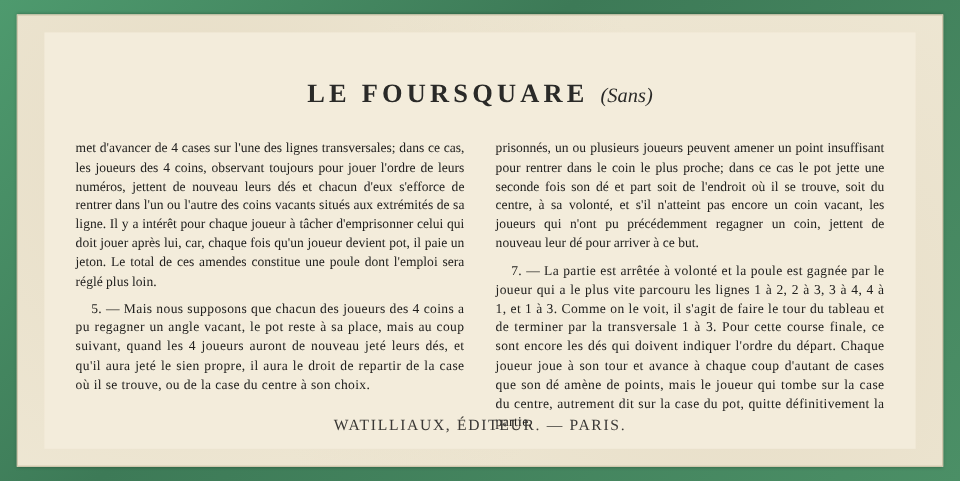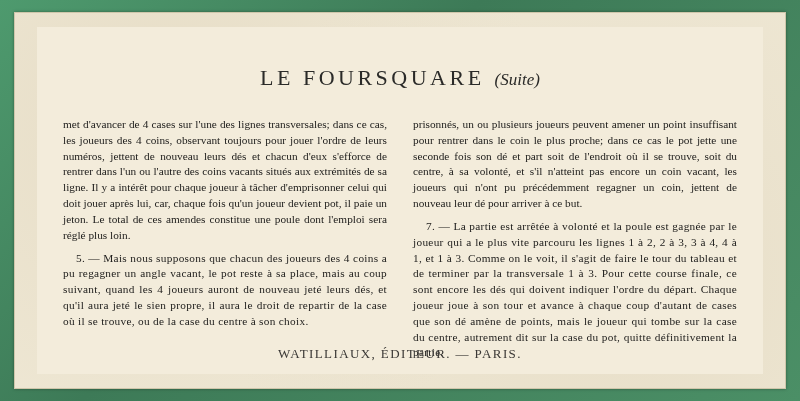--- a/index.html
+++ b/index.html
@@ -47,21 +47,21 @@
   .title-wrap {
     text-align: center;
     margin-top: 38px;
     margin-bottom: 26px;
   }
   .title {
     font-size: 22px;
     letter-spacing: 3.5px;
     color: #2a2a28;
     display: inline;
-    font-weight: normal;
+    font-weight: bold;
     text-align: right;
   }
   .title-suite {
     font-size: 17px;
     font-style: italic;
     color: #2a2a28;
     margin-left: 10px;
   }
   .paren {
     font-size: 17px;
@@ -106,21 +106,21 @@
   }
 </style>
 </head>
 <body>
 
 <div class="outer-frame">
   <div class="board">
     <div class="paper">
 
       <div class="title-wrap">
-        <span class="title">LE FOURSQUARE</span><span class="title-suite"><span class="paren">(</span><span>Suite</span><span class="paren">)</span></span>
+        <span class="title">LE FOURSQUARE</span><span class="title-suite"><span class="paren">(</span><span>Sans</span><span class="paren">)</span></span>
       </div>
 
       <div class="columns">
         <div class="col">
           <p>met d'avancer de 4 cases sur l'une des lignes transversales; dans ce cas, les joueurs des 4 coins, observant toujours pour jouer l'ordre de leurs numéros, jettent de nouveau leurs dés et chacun d'eux s'efforce de rentrer dans l'un ou l'autre des coins vacants situés aux extrémités de sa ligne. Il y a intérêt pour chaque joueur à tâcher d'emprisonner celui qui doit jouer après lui, car, chaque fois qu'un joueur devient pot, il paie un jeton. Le total de ces amendes constitue une poule dont l'emploi sera réglé plus loin.</p>
           <p class="indent para-num">5. — Mais nous supposons que chacun des joueurs des 4 coins a pu regagner un angle vacant, le pot reste à sa place, mais au coup suivant, quand les 4 joueurs auront de nouveau jeté leurs dés, et qu'il aura jeté le sien propre, il aura le droit de repartir de la case où il se trouve, ou de la case du centre à son choix.</p>
         </div>
         <div class="col">
           <p>prisonnés, un ou plusieurs joueurs peuvent amener un point insuffisant pour rentrer dans le coin le plus proche; dans ce cas le pot jette une seconde fois son dé et part soit de l'endroit où il se trouve, soit du centre, à sa volonté, et s'il n'atteint pas encore un coin vacant, les joueurs qui n'ont pu précédemment regagner un coin, jettent de nouveau leur dé pour arriver à ce but.</p>
           <p class="indent para-num">7. — La partie est arrêtée à volonté et la poule est gagnée par le joueur qui a le plus vite parcouru les lignes 1 à 2, 2 à 3, 3 à 4, 4 à 1, et 1 à 3. Comme on le voit, il s'agit de faire le tour du tableau et de terminer par la transversale 1 à 3. Pour cette course finale, ce sont encore les dés qui doivent indiquer l'ordre du départ. Chaque joueur joue à son tour et avance à chaque coup d'autant de cases que son dé amène de points, mais le joueur qui tombe sur la case du centre, autrement dit sur la case du pot, quitte définitivement la partie.</p>

